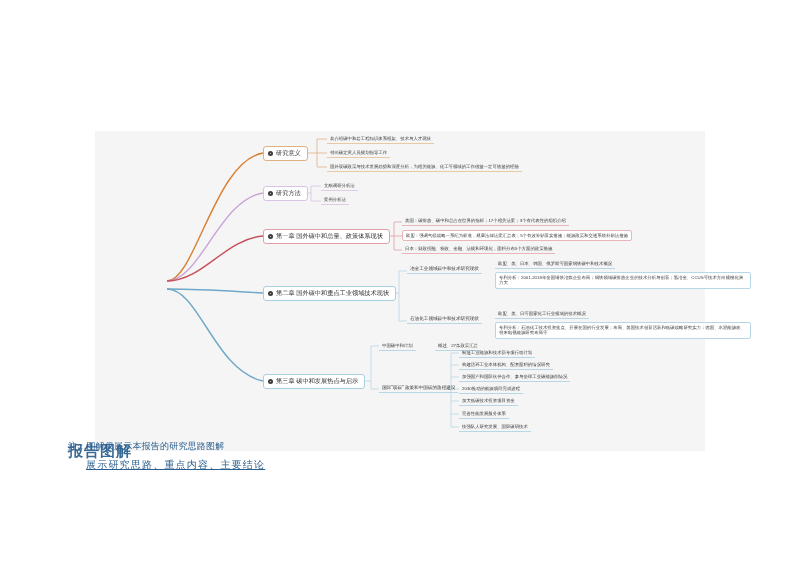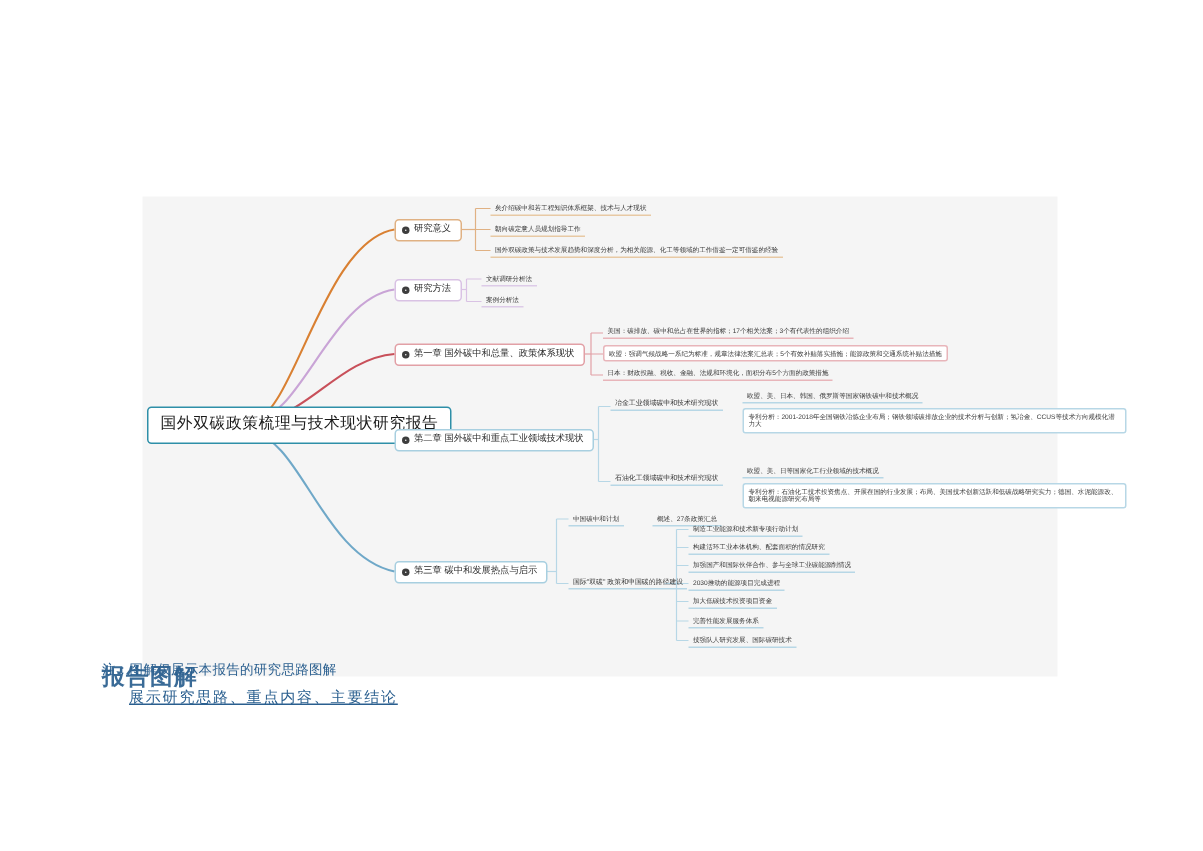--- a/index.html
+++ b/index.html
@@ -127,23 +127,20 @@
       <path d="M304,140 L312,140 M304,190 L312,190" stroke="#b7d7e6" stroke-width=".8" fill="none"></path>
 
       <path d="M268,250 L276,250" stroke="#b7d7e6" stroke-width=".8" fill="none"></path>
       <path d="M276,215 L276,258" stroke="#b7d7e6" stroke-width=".8" fill="none"></path>
       <path d="M276,215 L284,215 M276,258 L284,258" stroke="#b7d7e6" stroke-width=".8" fill="none"></path>
       <path d="M348,258 L356,258" stroke="#b7d7e6" stroke-width=".8" fill="none"></path>
       <path d="M356,222 L356,296" stroke="#b7d7e6" stroke-width=".8" fill="none"></path>
       <path d="M356,222 L364,222 M356,234 L364,234 M356,246 L364,246 M356,258 L364,258 M356,270 L364,270 M356,283 L364,283 M356,296 L364,296" stroke="#b7d7e6" stroke-width=".8" fill="none"></path>
     </svg>
 
-    <div class="root">
-      <span>国外双碳政策梳理与技术现状研究报告</span>
-    </div>
 
     <div class="l1 orange" style="left:168px;top:15px;">
       <span class="bullet"></span>
       <span>研究意义</span>
     </div>
     <div class="leaf u-orange" style="left:232px;top:3px;">矣介绍碳中和若工程知识体系框架、技术与人才现状</div>
     <div class="leaf u-orange" style="left:232px;top:17px;">朝向碳定意人员规划指导工作</div>
     <div class="leaf u-orange" style="left:232px;top:31px;">国外双碳政策与技术发展趋势和深度分析，为相关能源、化工等领域的工作借鉴一定可借鉴的经验</div>
 
     <div class="l1 purple" style="left:168px;top:55px;">

